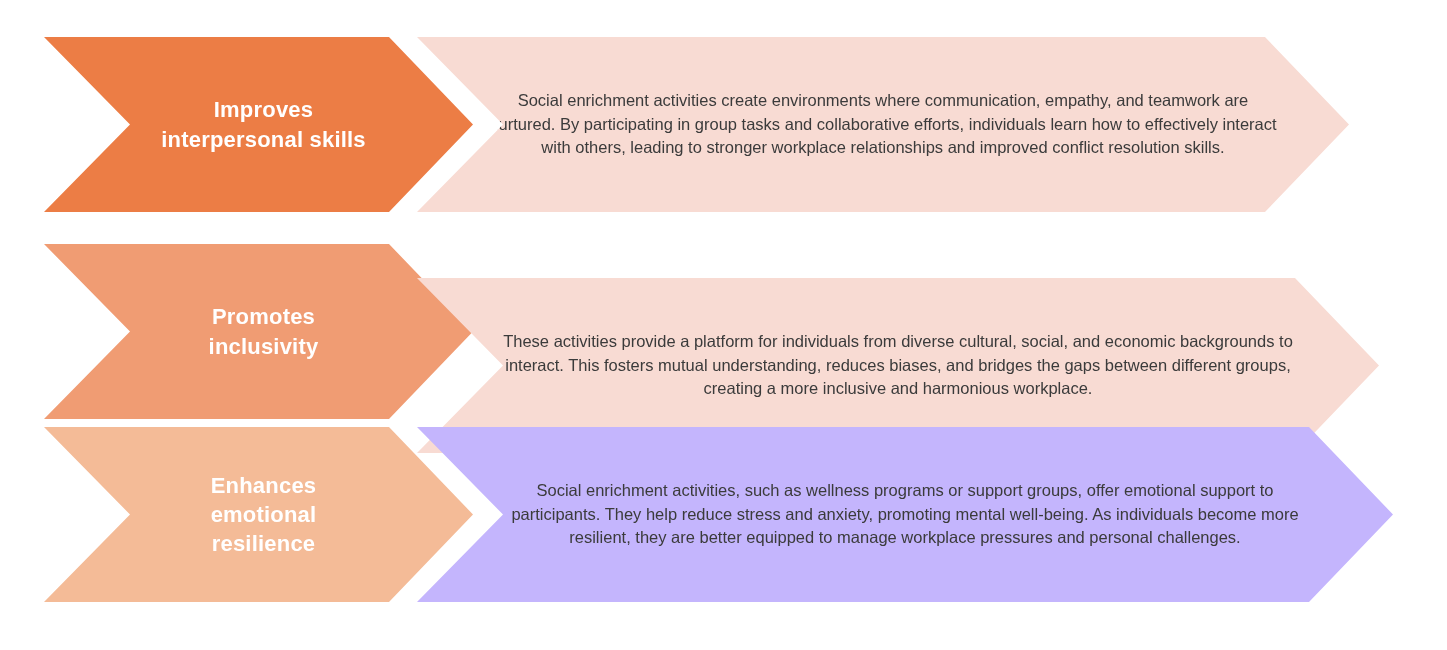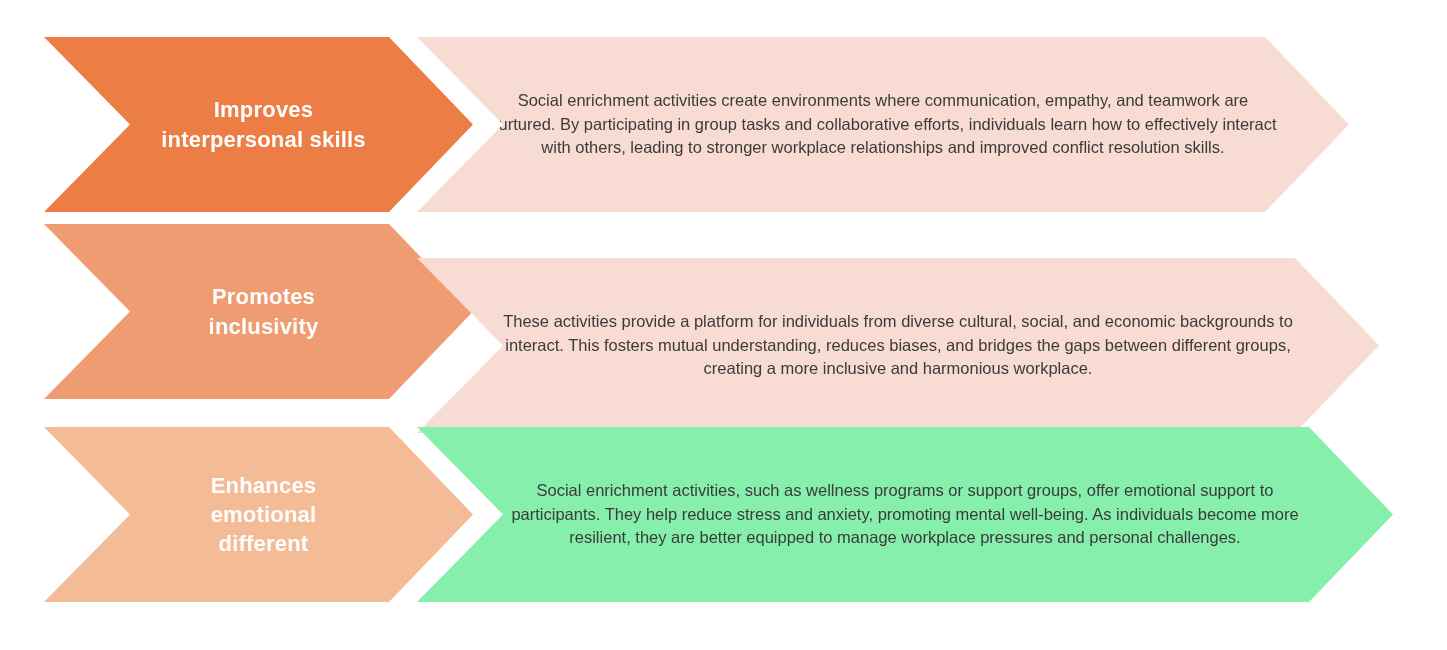--- a/index.html
+++ b/index.html
@@ -15,21 +15,21 @@
     font-family: "Liberation Sans", sans-serif;
     overflow: hidden;
   }
   .row {
     position: absolute;
     left: 0;
     width: 100%;
     height: 175px;
   }
   .row-1 { top: 37px; }
-  .row-2 { top: 224px; }
+  .row-2 { top: 244px; }
   .row-3 { top: 427px; }
 
   .arrow {
     position: absolute;
     top: 0;
     height: 175px;
     display: flex;
     align-items: center;
     justify-content: center;
     
@@ -94,20 +94,20 @@
     </div>
     <div class="arrow desc-arrow" style="background-color: rgb(248, 219, 211);">
       <div class="desc-text">These activities provide a platform for individuals from diverse cultural, social, and economic backgrounds to interact. This fosters mutual understanding, reduces biases, and bridges the gaps between different groups, creating a more inclusive and harmonious workplace.</div>
     </div>
   </div>
 
   <div class="row row-3">
     <div class="arrow label-arrow" style="background-color: rgb(244, 187, 151);">
       <div class="label-text">Enhances
 emotional
-different</div>
+resilience</div>
     </div>
-    <div class="arrow desc-arrow" style="background-color: #86efac;">
+    <div class="arrow desc-arrow" style="background-color: #c4b5fd;">
       <div class="desc-text">Social enrichment activities, such as wellness programs or support groups, offer emotional support to participants. They help reduce stress and anxiety, promoting mental well-being. As individuals become more resilient, they are better equipped to manage workplace pressures and personal challenges.</div>
     </div>
   </div>
 
 </div>
 
 </body></html>

